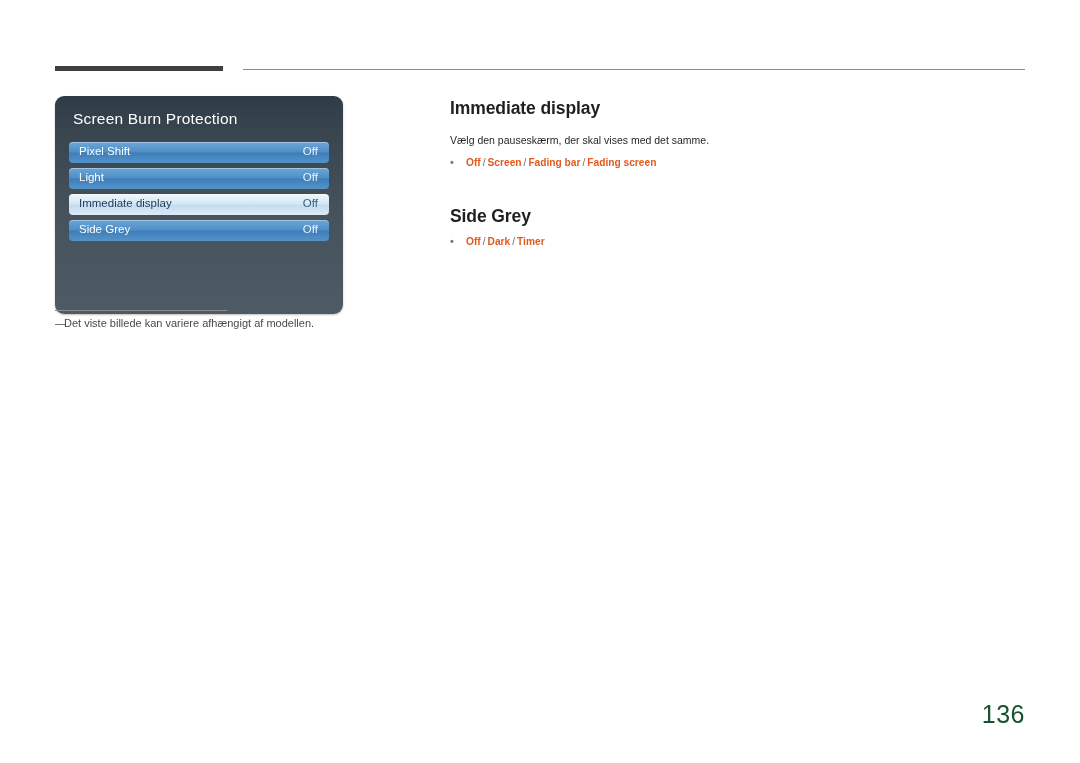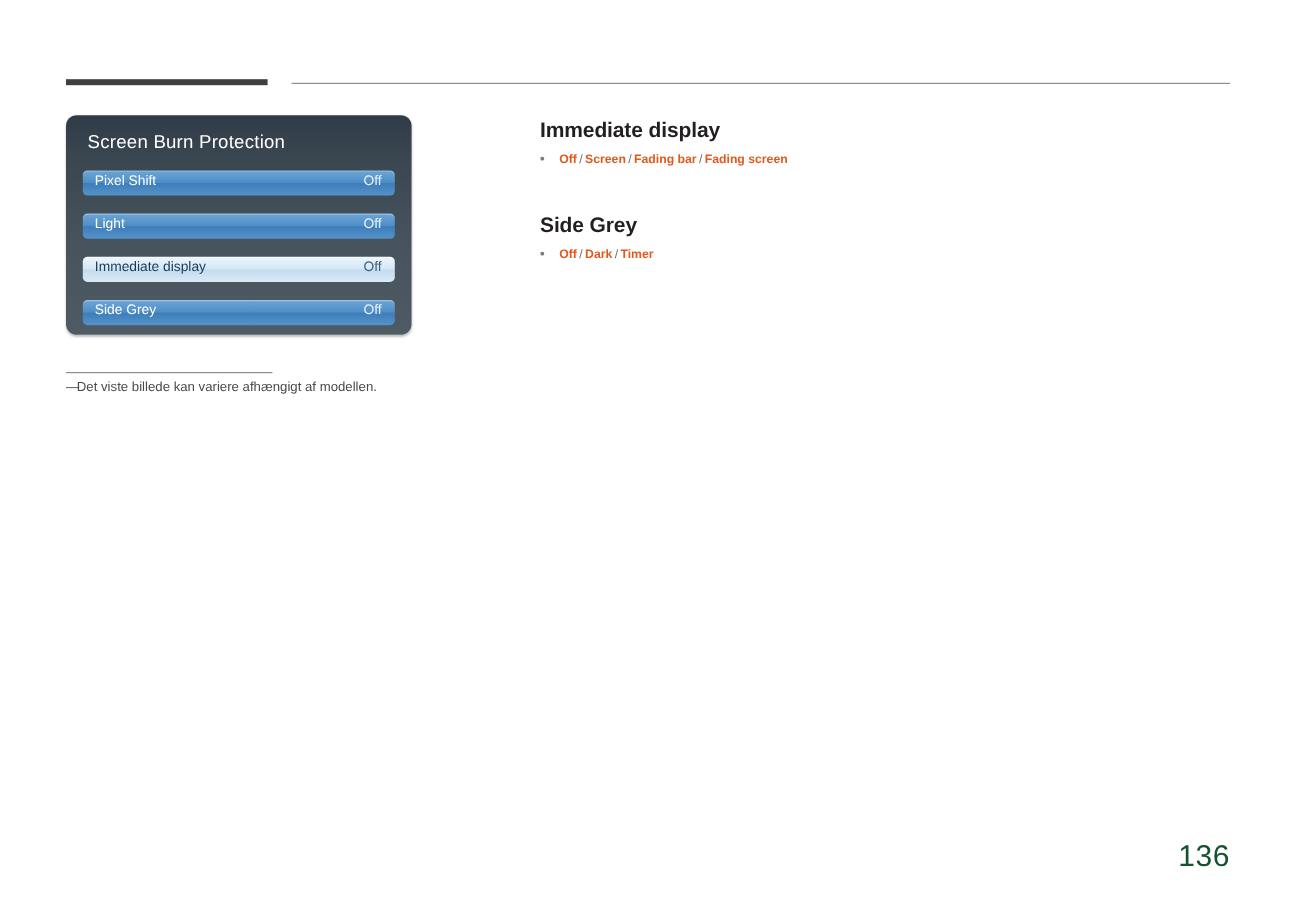--- a/index.html
+++ b/index.html
@@ -33,21 +33,21 @@
     height: 1px;
     background: #8d8d8d;
   }
 
   
   .osd {
     position: absolute;
     left: 55px;
     top: 96px;
     width: 288px;
-    height: 183px;
+    height: 218px;
     border-radius: 9px;
     background: linear-gradient(to bottom, #2f3b46 0%, #39454f 18%, #46525c 55%, #4e5a64 100%);
     box-shadow: 0 1px 2px rgba(0,0,0,0.25);
   }
   .osd-title {
     position: absolute;
     left: 18px;
     top: 14px;
     font-size: 15.5px;
     color: #ffffff;
@@ -56,21 +56,21 @@
   }
   .osd-list {
     position: absolute;
     left: 14px;
     top: 46px;
     width: 260px;
   }
   .osd-row {
     position: relative;
     height: 21px;
-    margin-bottom: 15px;
+    margin-bottom: 5px;
     border-radius: 4px;
     background: linear-gradient(to bottom, #6da6d6 0%, #4e8ec6 48%, #3d7dba 52%, #5593c9 100%);
     box-shadow: inset 0 1px 0 rgba(255,255,255,0.35);
   }
   .osd-row.selected {
     background: linear-gradient(to bottom, #eef6fb 0%, #d4e7f5 48%, #c2dcf0 52%, #dceaf7 100%);
   }
   .osd-row .label {
     position: absolute;
     left: 10px;
@@ -203,20 +203,21 @@
 </div>
 
 <div class="footnote-rule"></div>
 <div class="footnote">
   <span class="dash">―</span><span>Det viste billede kan variere afhængigt af modellen.</span>
 </div>
 
 <div class="content">
 
   <h2 class="sec">Immediate display</h2>
+  <p class="desc">Vælg den pauseskærm, der skal vises med det samme.</p>
   <div class="bullet-line">
     <span class="bullet-dot">•</span>
     <span>
       <span>Off</span><span class="sep">/</span><span>Screen</span><span class="sep">/</span><span>Fading bar</span><span class="sep">/</span><span>Fading screen</span>
     </span>
   </div>
 
   <div class="sec-gap"></div>
 
   <h2 class="sec">Side Grey</h2>

